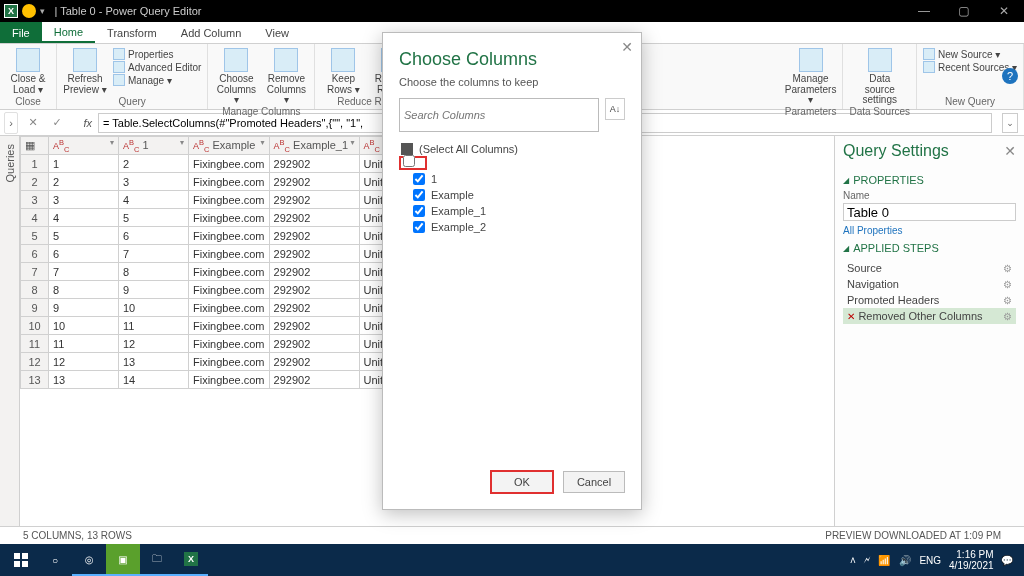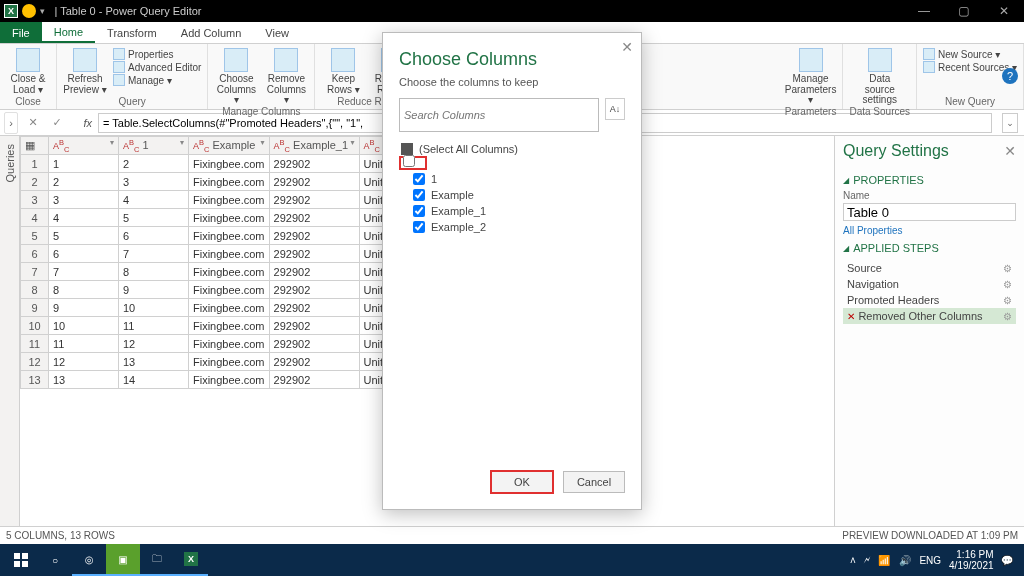--- a/index.html
+++ b/index.html
@@ -53,21 +53,21 @@
   .section-hdr { color:#217346; font-size:11px; margin: 6px 0 4px 0; display:flex; align-items:center; gap:4px;}
   .section-hdr::before { content:"◢"; font-size:8px; color:#217346;}
   .settings input { width:100%; border:1px solid #ccc; height:18px; padding:0 3px; font-size:13px;}
   .settings .link { color:#1e73be; font-size:10px; margin-top:4px; cursor:pointer;}
   .steps { list-style:none; margin-top:2px;}
   .steps li { padding:2px 4px; display:flex; align-items:center; justify-content:space-between; height:16px;}
   .steps li.sel { background:#d5e8d4;}
   .steps li .gear { font-size:10px; color:#999;}
   .steps li .stepx { color:#b00; font-size:10px; margin-right:3px;}
   
-  .status { height:18px; background:#fff; border-top:1px solid #d0d0d0; display:flex; align-items:center; font-size:10px; color:#555; padding:0 6px; justify-content:space-between;}
+  .status { height:18px; background:#fff; border-top:1px solid #d0d0d0; display:flex; align-items:center; font-size:10px; color:#555; padding:0 23px; justify-content:space-between;}
   
   .taskbar { height:32px; background:#0b2a4a; display:flex; align-items:center; padding:0 4px; color:#fff; font-size:10px; justify-content:space-between;}
   .taskbar .left { display:flex; align-items:center; gap:0;}
   .tbtn { width:34px;height:32px;display:flex;align-items:center;justify-content:center;}
   .tbtn.running { border-bottom:2px solid #59b0ff;}
   .win-start svg path { fill:#fff;}
   .tray { display:flex; align-items:center; gap:8px; padding-right:6px;}
   .clock { text-align:right; line-height:1.1;}
   .dialog { position:absolute; left:382px; top:32px; width:260px; height:478px; background:#fff; border:1px solid #bbb; box-shadow:0 4px 18px rgba(0,0,0,0.25); padding:16px; font-size:11px; color:#444; display:flex; flex-direction:column;}
   .dialog .close { position:absolute; right:8px; top:6px; font-size:14px; color:#888;}

